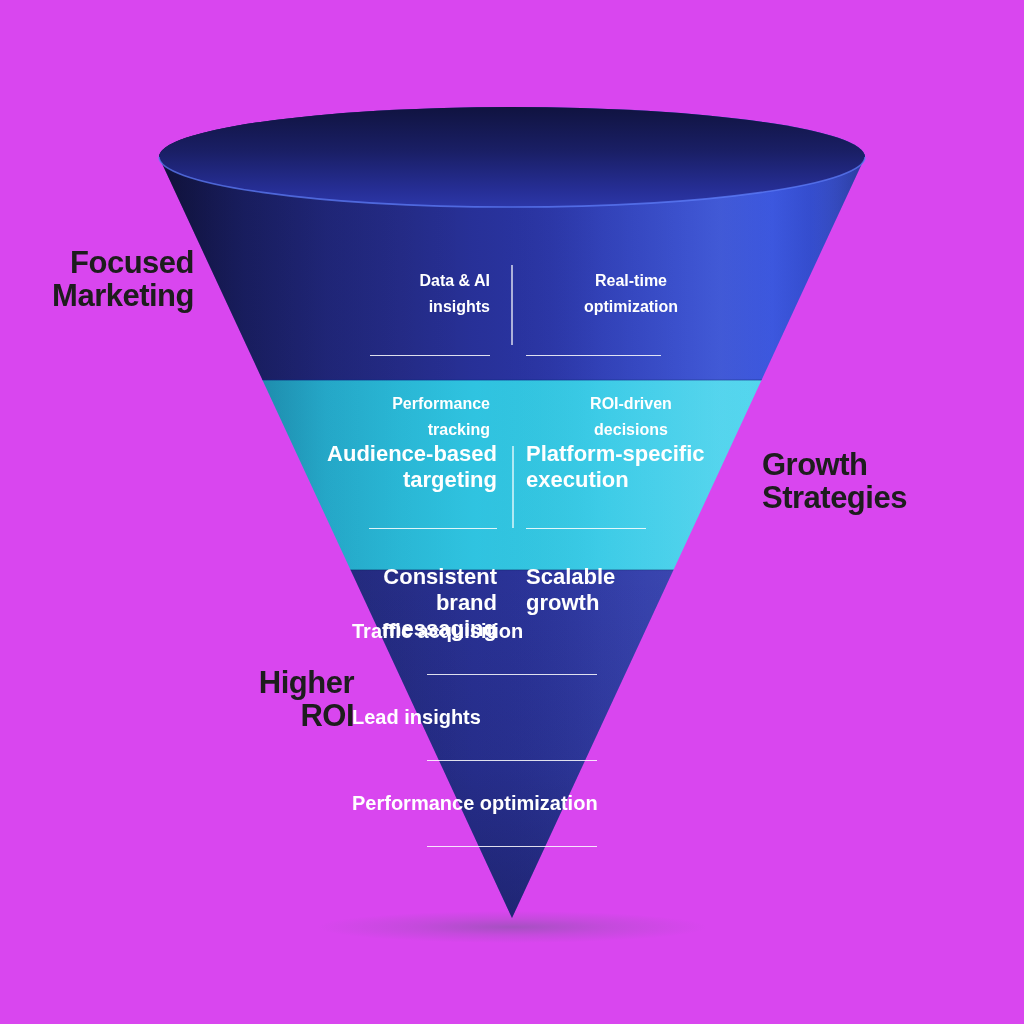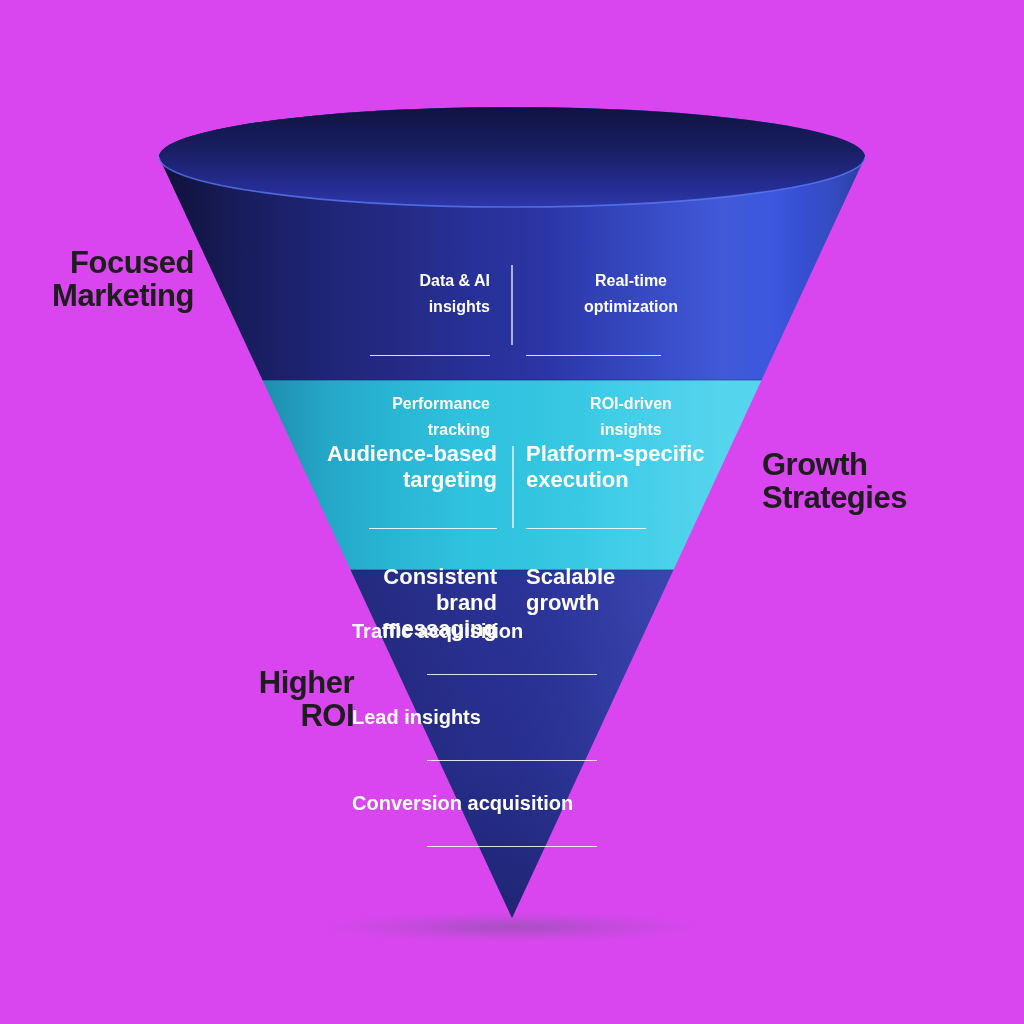--- a/index.html
+++ b/index.html
@@ -124,21 +124,21 @@
 insights</div>
     <div class="sep sep-right" style="width:120px"></div>
     <div>Performance
 tracking</div>
   </div>
   <div class="ftxt t1" id="t1-right">
     <div>Real-time
 optimization</div>
     <div class="sep" style="width:135px"></div>
     <div>ROI-driven
-insights</div>
+decisions</div>
   </div>
   <div class="vdiv" id="vdiv-t1"></div>
 
   <div class="ftxt t2" id="t2-right">
     <div>Platform-specific
 execution</div>
     <div class="sep" style="width:120px"></div>
     <div>Scalable
 growth</div>
   </div>
@@ -150,17 +150,17 @@
 brand
 messaging</div>
   </div>
   <div class="vdiv" id="vdiv-t2"></div>
 
   <div class="ftxt t3" id="t3-col">
     <div>Traffic acquisition</div>
     <div class="sep sep-center" style="width:170px"></div>
     <div>Lead insights</div>
     <div class="sep sep-center" style="width:170px"></div>
-    <div>Conversion acquisition</div>
+    <div>Performance optimization</div>
     <div class="sep sep-center" style="width:170px"></div>
   </div>
 
 </div>
 
 </body></html>

